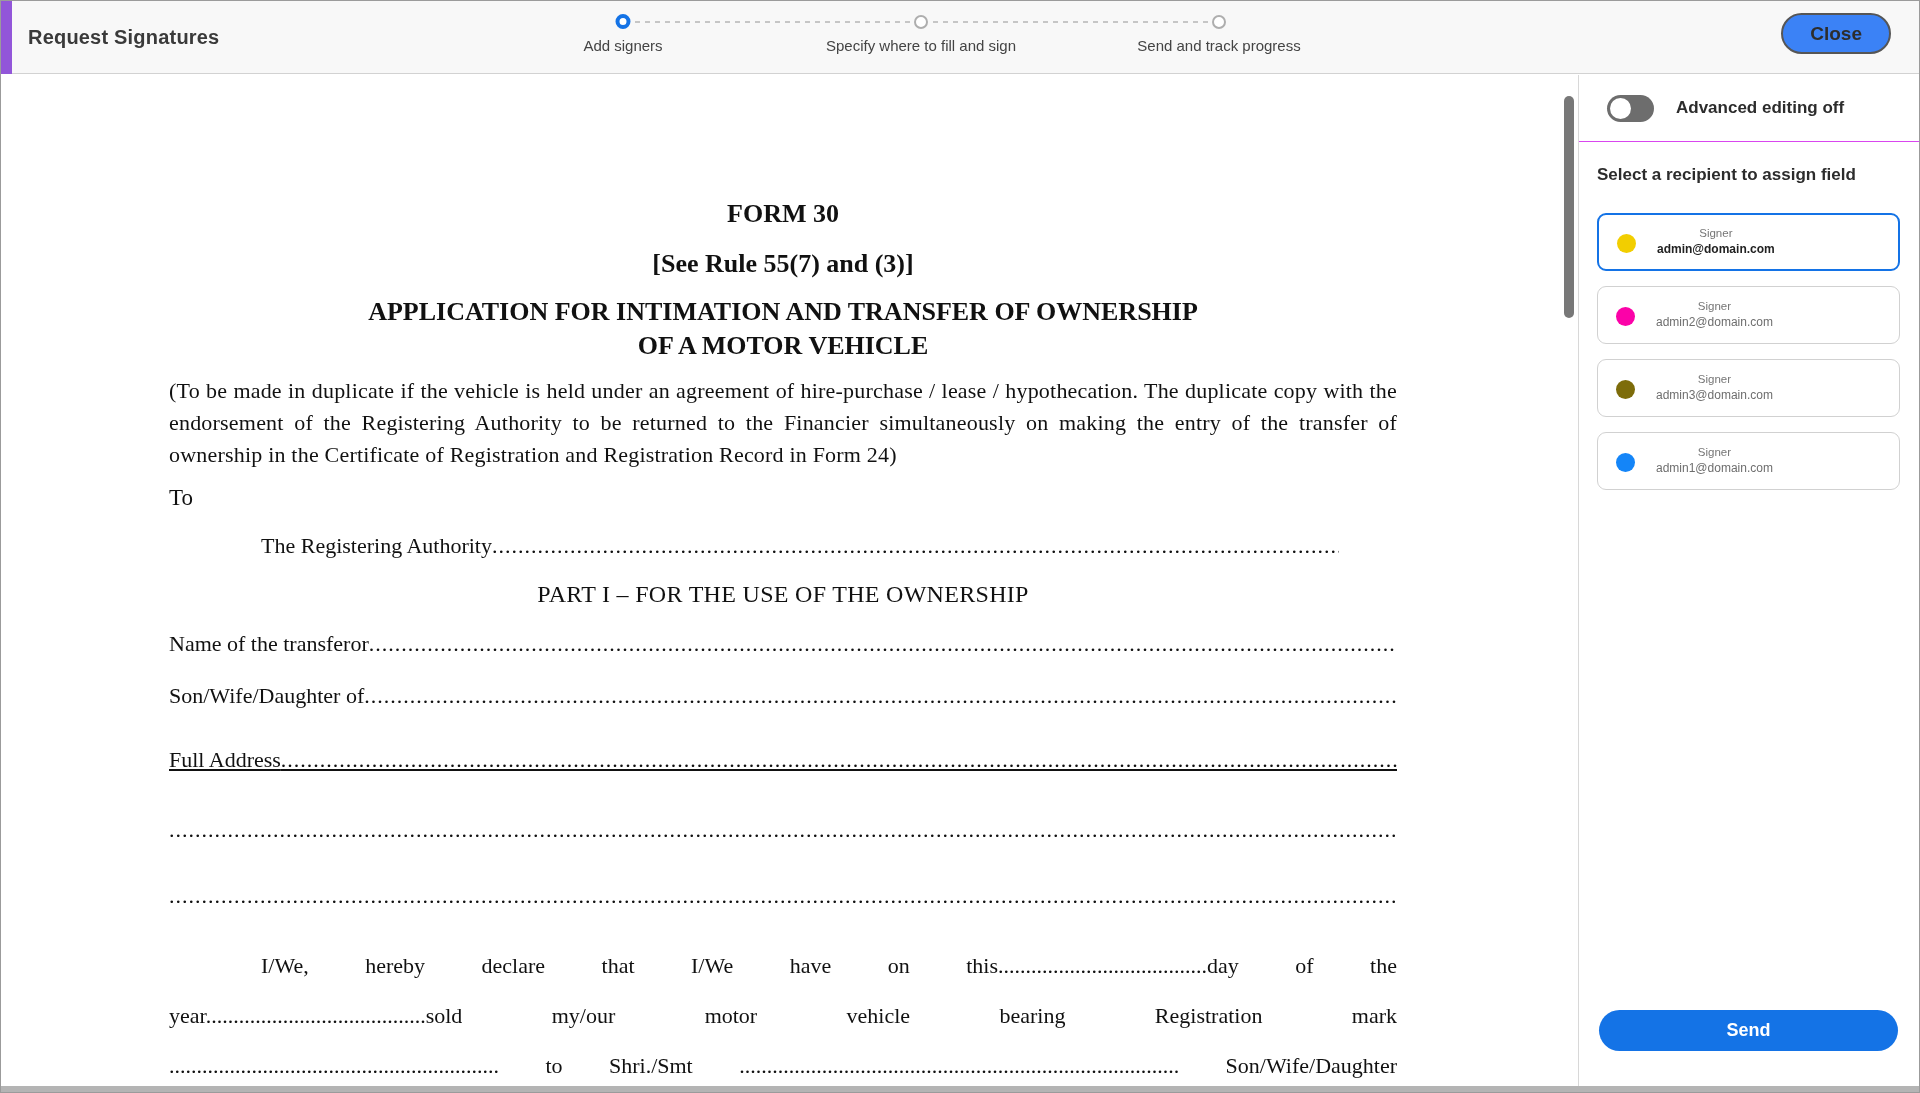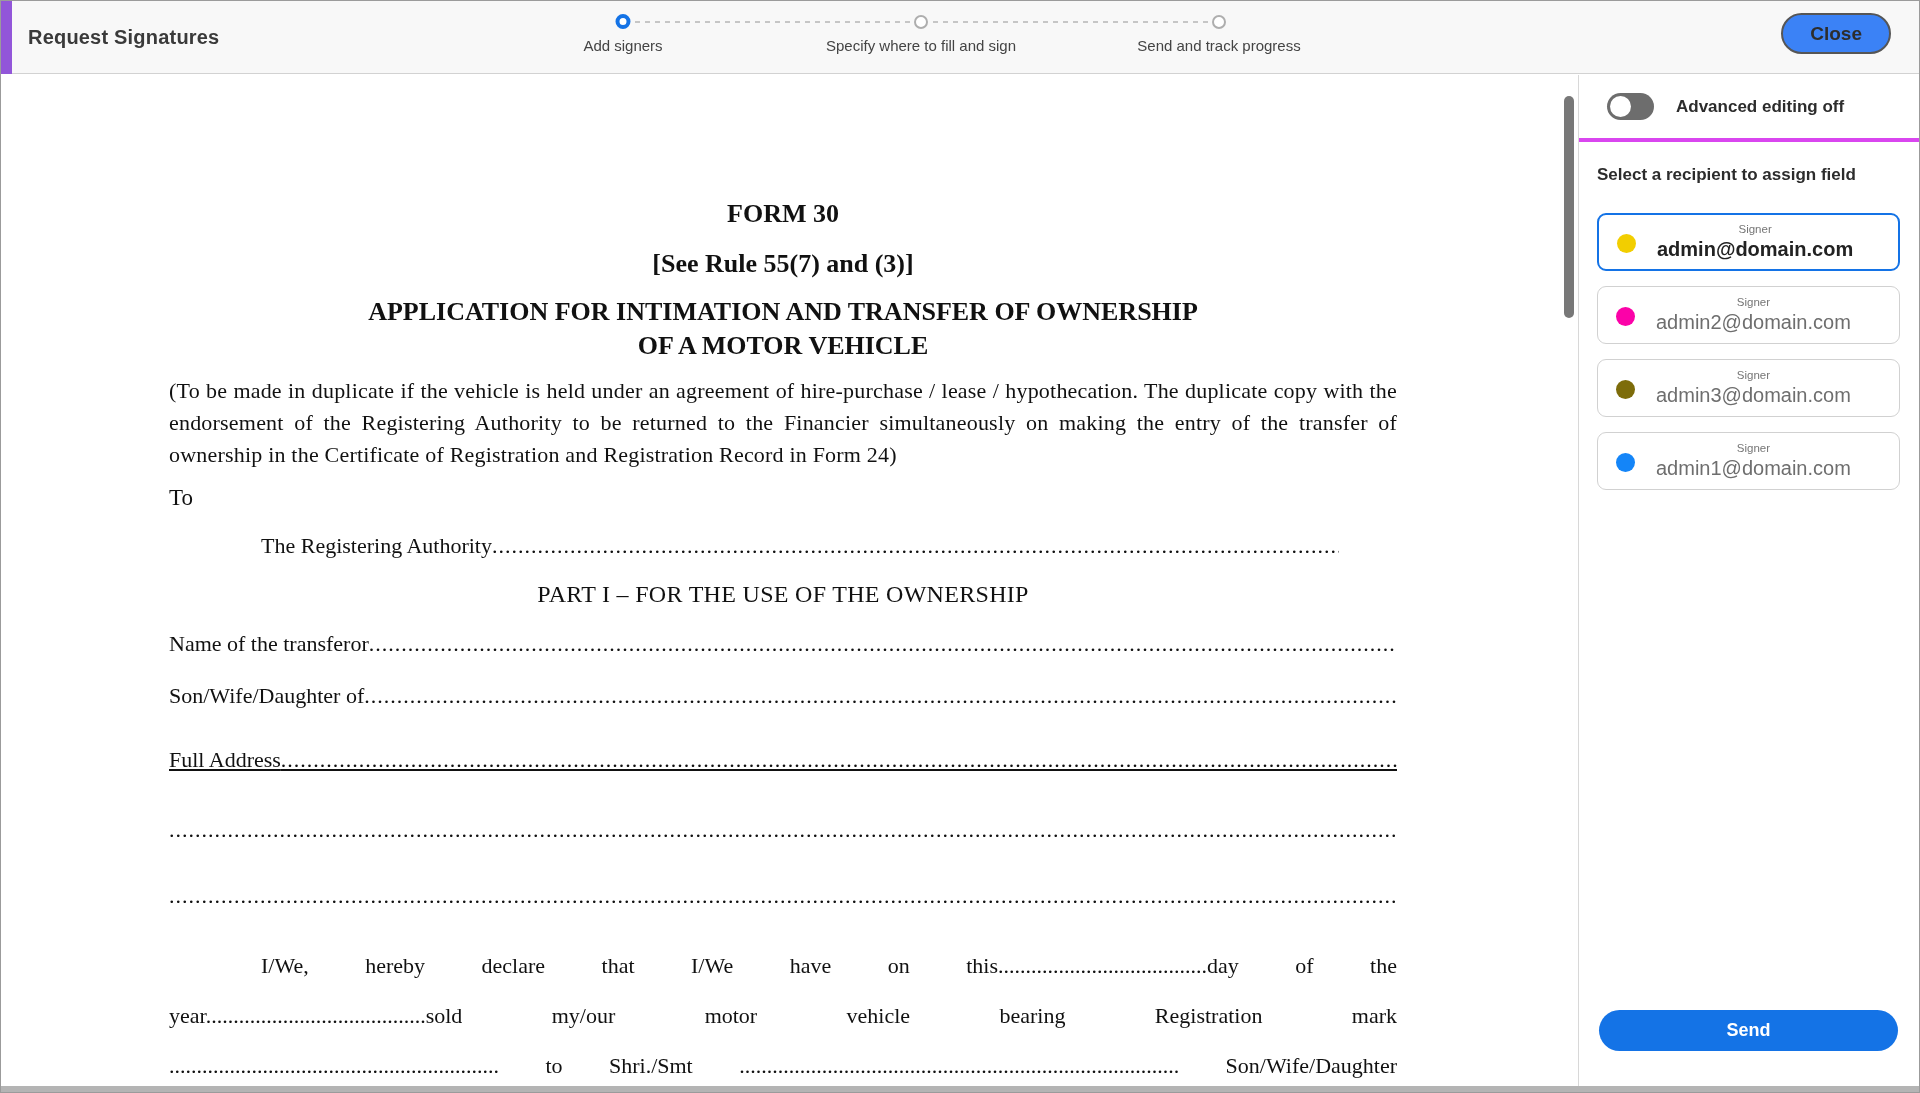--- a/index.html
+++ b/index.html
@@ -93,21 +93,21 @@
   }
   .decl-indent { padding-left: 92px; }
 
   
   .sidebar {
     position: absolute; top: 74px; right: 0; width: 341px; bottom: 0;
     background: #fff; border-left: 1px solid #d8d8d8;
   }
   .toggle-row {
     position: absolute; top: 0; left: 0; right: 0; height: 67px;
-    border-bottom: 4px solid #d946ef;
+    border-bottom: 1px solid #d946ef;
     display: flex; align-items: center; padding-left: 28px;
   }
   .toggle {
     width: 47px; height: 27px; border-radius: 14px; background: #6d6d6d;
     position: relative; cursor: pointer; flex: 0 0 auto;
   }
   .toggle .knob {
     position: absolute; left: 3px; top: 3px; width: 21px; height: 21px;
     border-radius: 50%; background: #fff;
   }
@@ -122,21 +122,21 @@
     background: #fff; margin-bottom: 15px;
     display: flex; align-items: center; padding: 0 18px; cursor: pointer; text-align: center;
   }
   .signer-card.selected { border: 2px solid #1473e6; }
   .signer-dot {
     width: 19px; height: 19px; border-radius: 50%; background: #ccc;
     flex: 0 0 auto; margin-right: 21px; margin-top: 2px;
   }
   .signer-texts { display: flex; flex-direction: column; line-height: 1.15; }
   .signer-role { font-size: 11.5px; color: #767676; }
-  .signer-email { font-size: 20px; color: #6e6e6e; margin-top: 2px; }
+  .signer-email { font-size: 12px; color: #6e6e6e; margin-top: 2px; }
   .signer-card.selected .signer-email { color: #222; font-weight: bold; }
   .send-btn {
     position: absolute; left: 20px; right: 21px; bottom: 41px; height: 41px;
     background: #1473e6; border: none; border-radius: 21px;
     font-family: "Liberation Sans", sans-serif;
     color: #fff; font-size: 18px; font-weight: bold; cursor: pointer;
   }
 
   .bottom-strip {
     position: absolute; left: 0; right: 0; bottom: 0; height: 6px;

